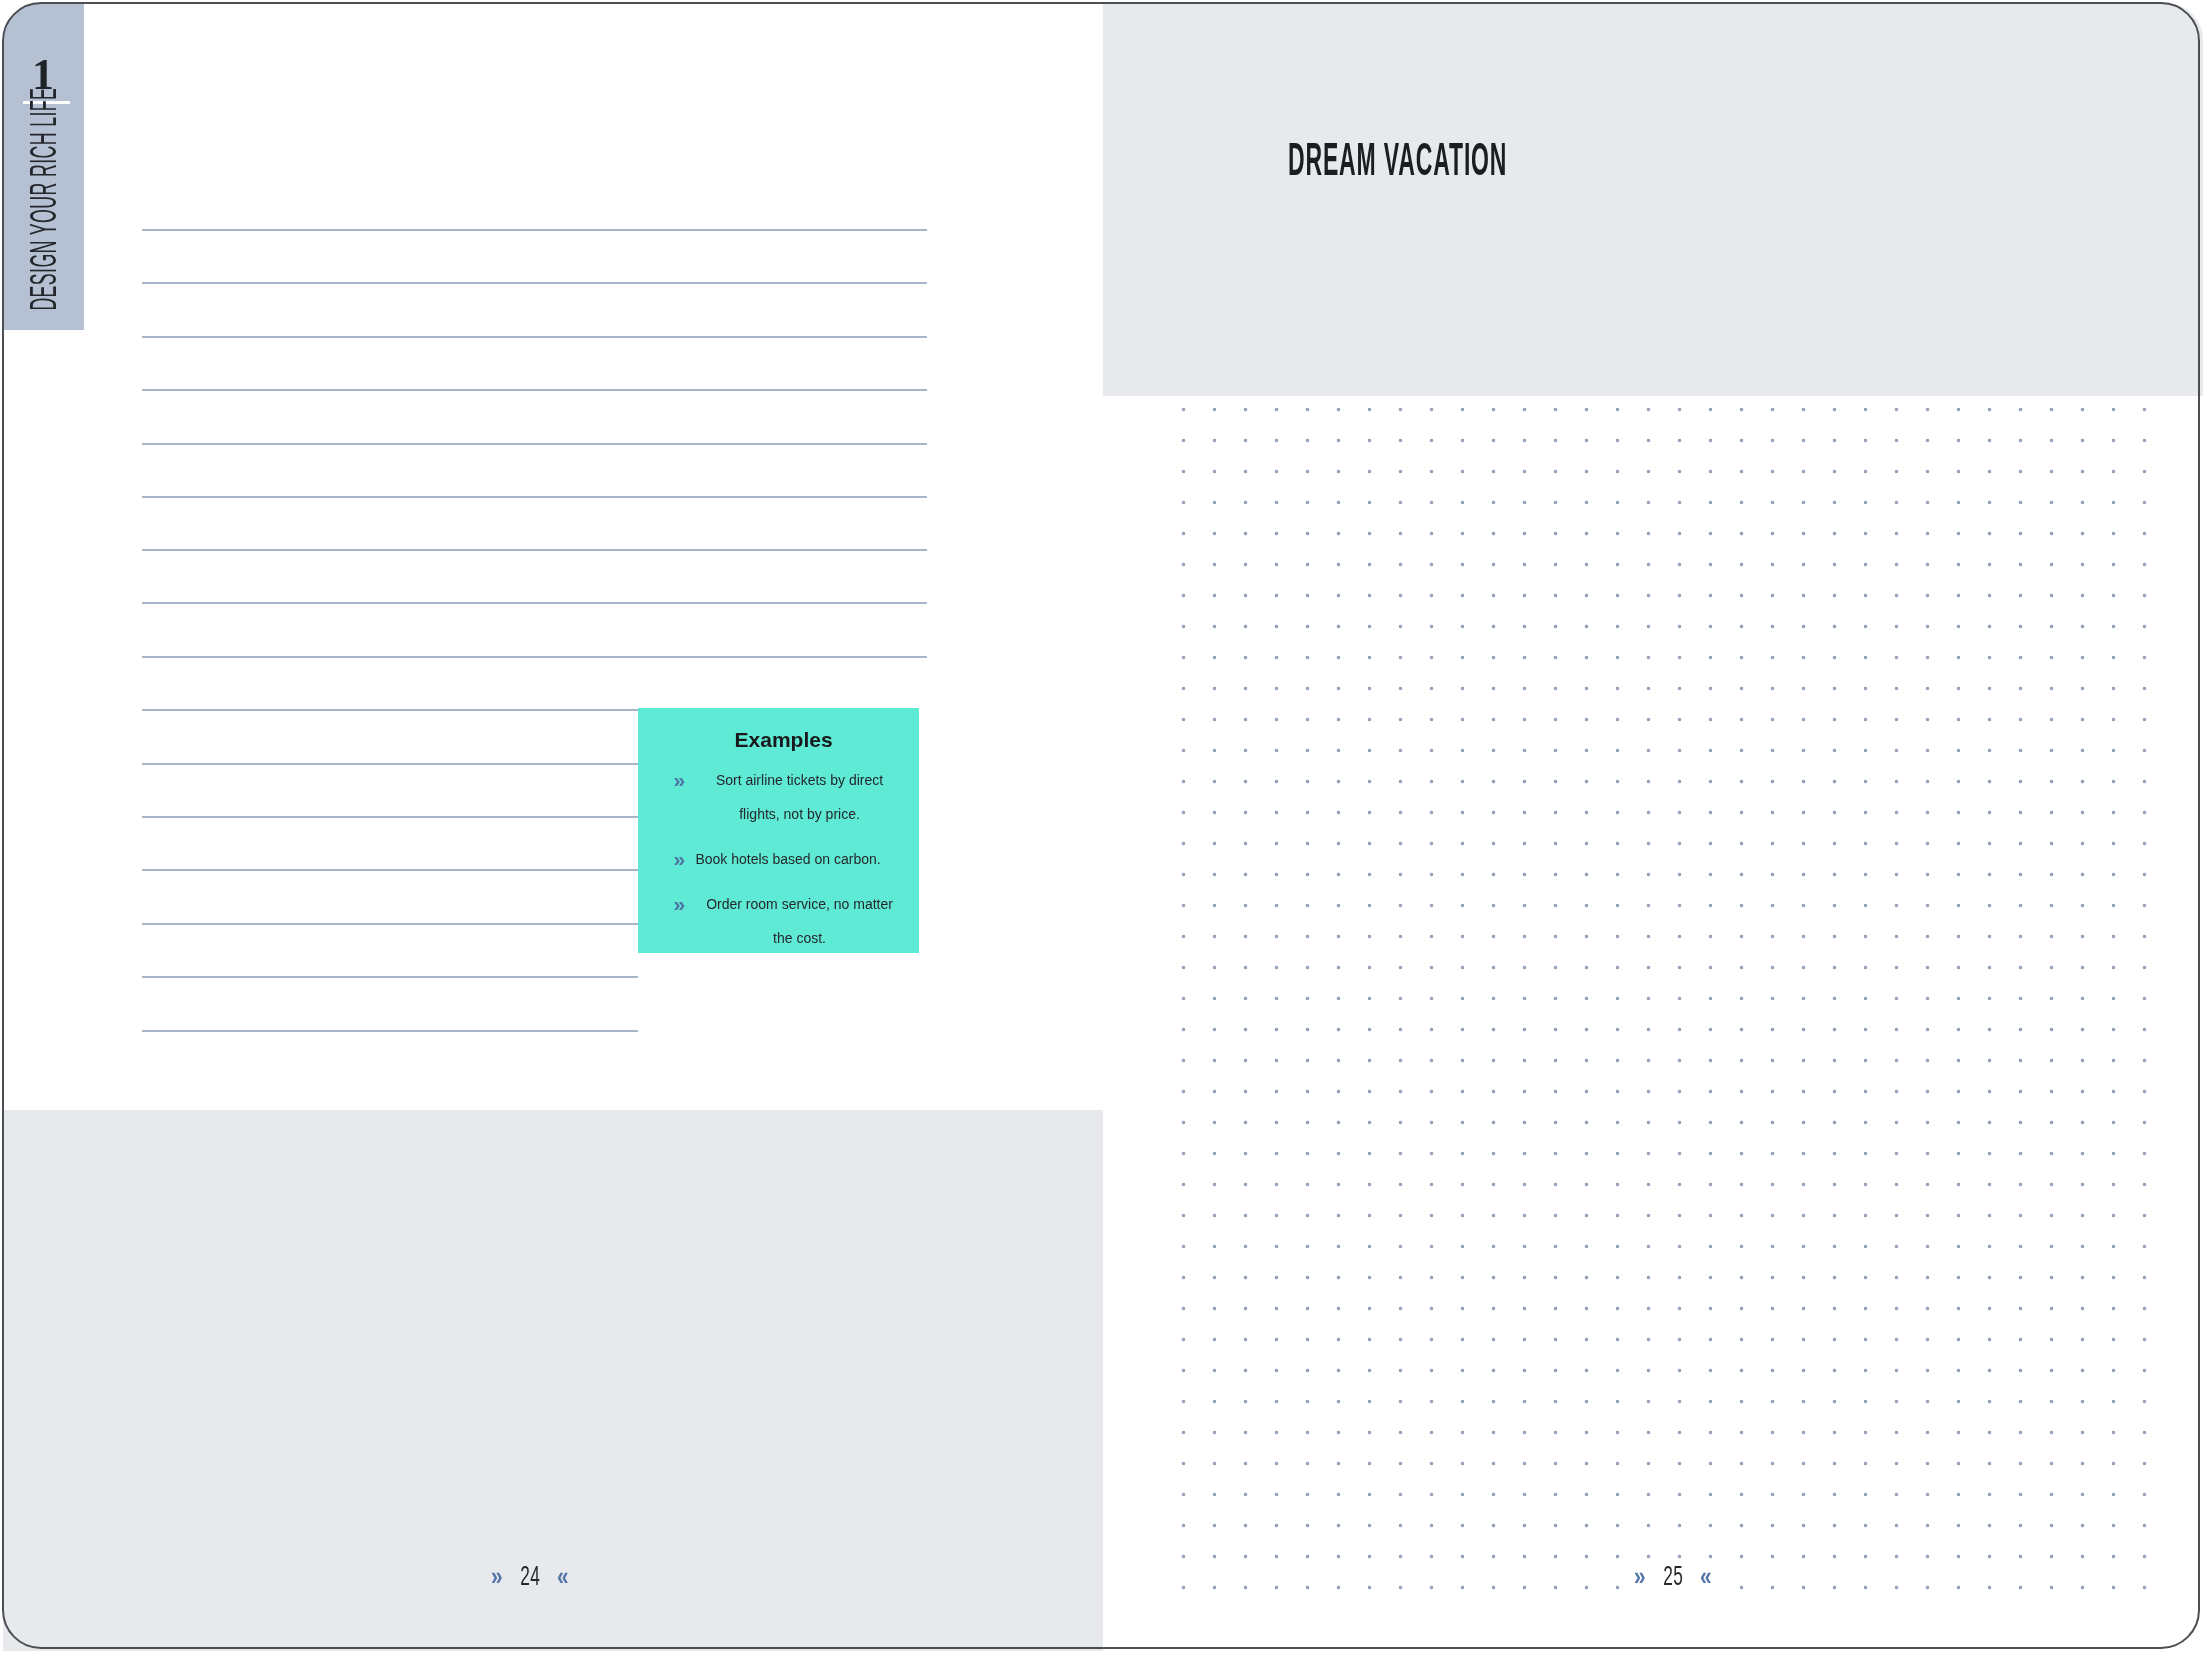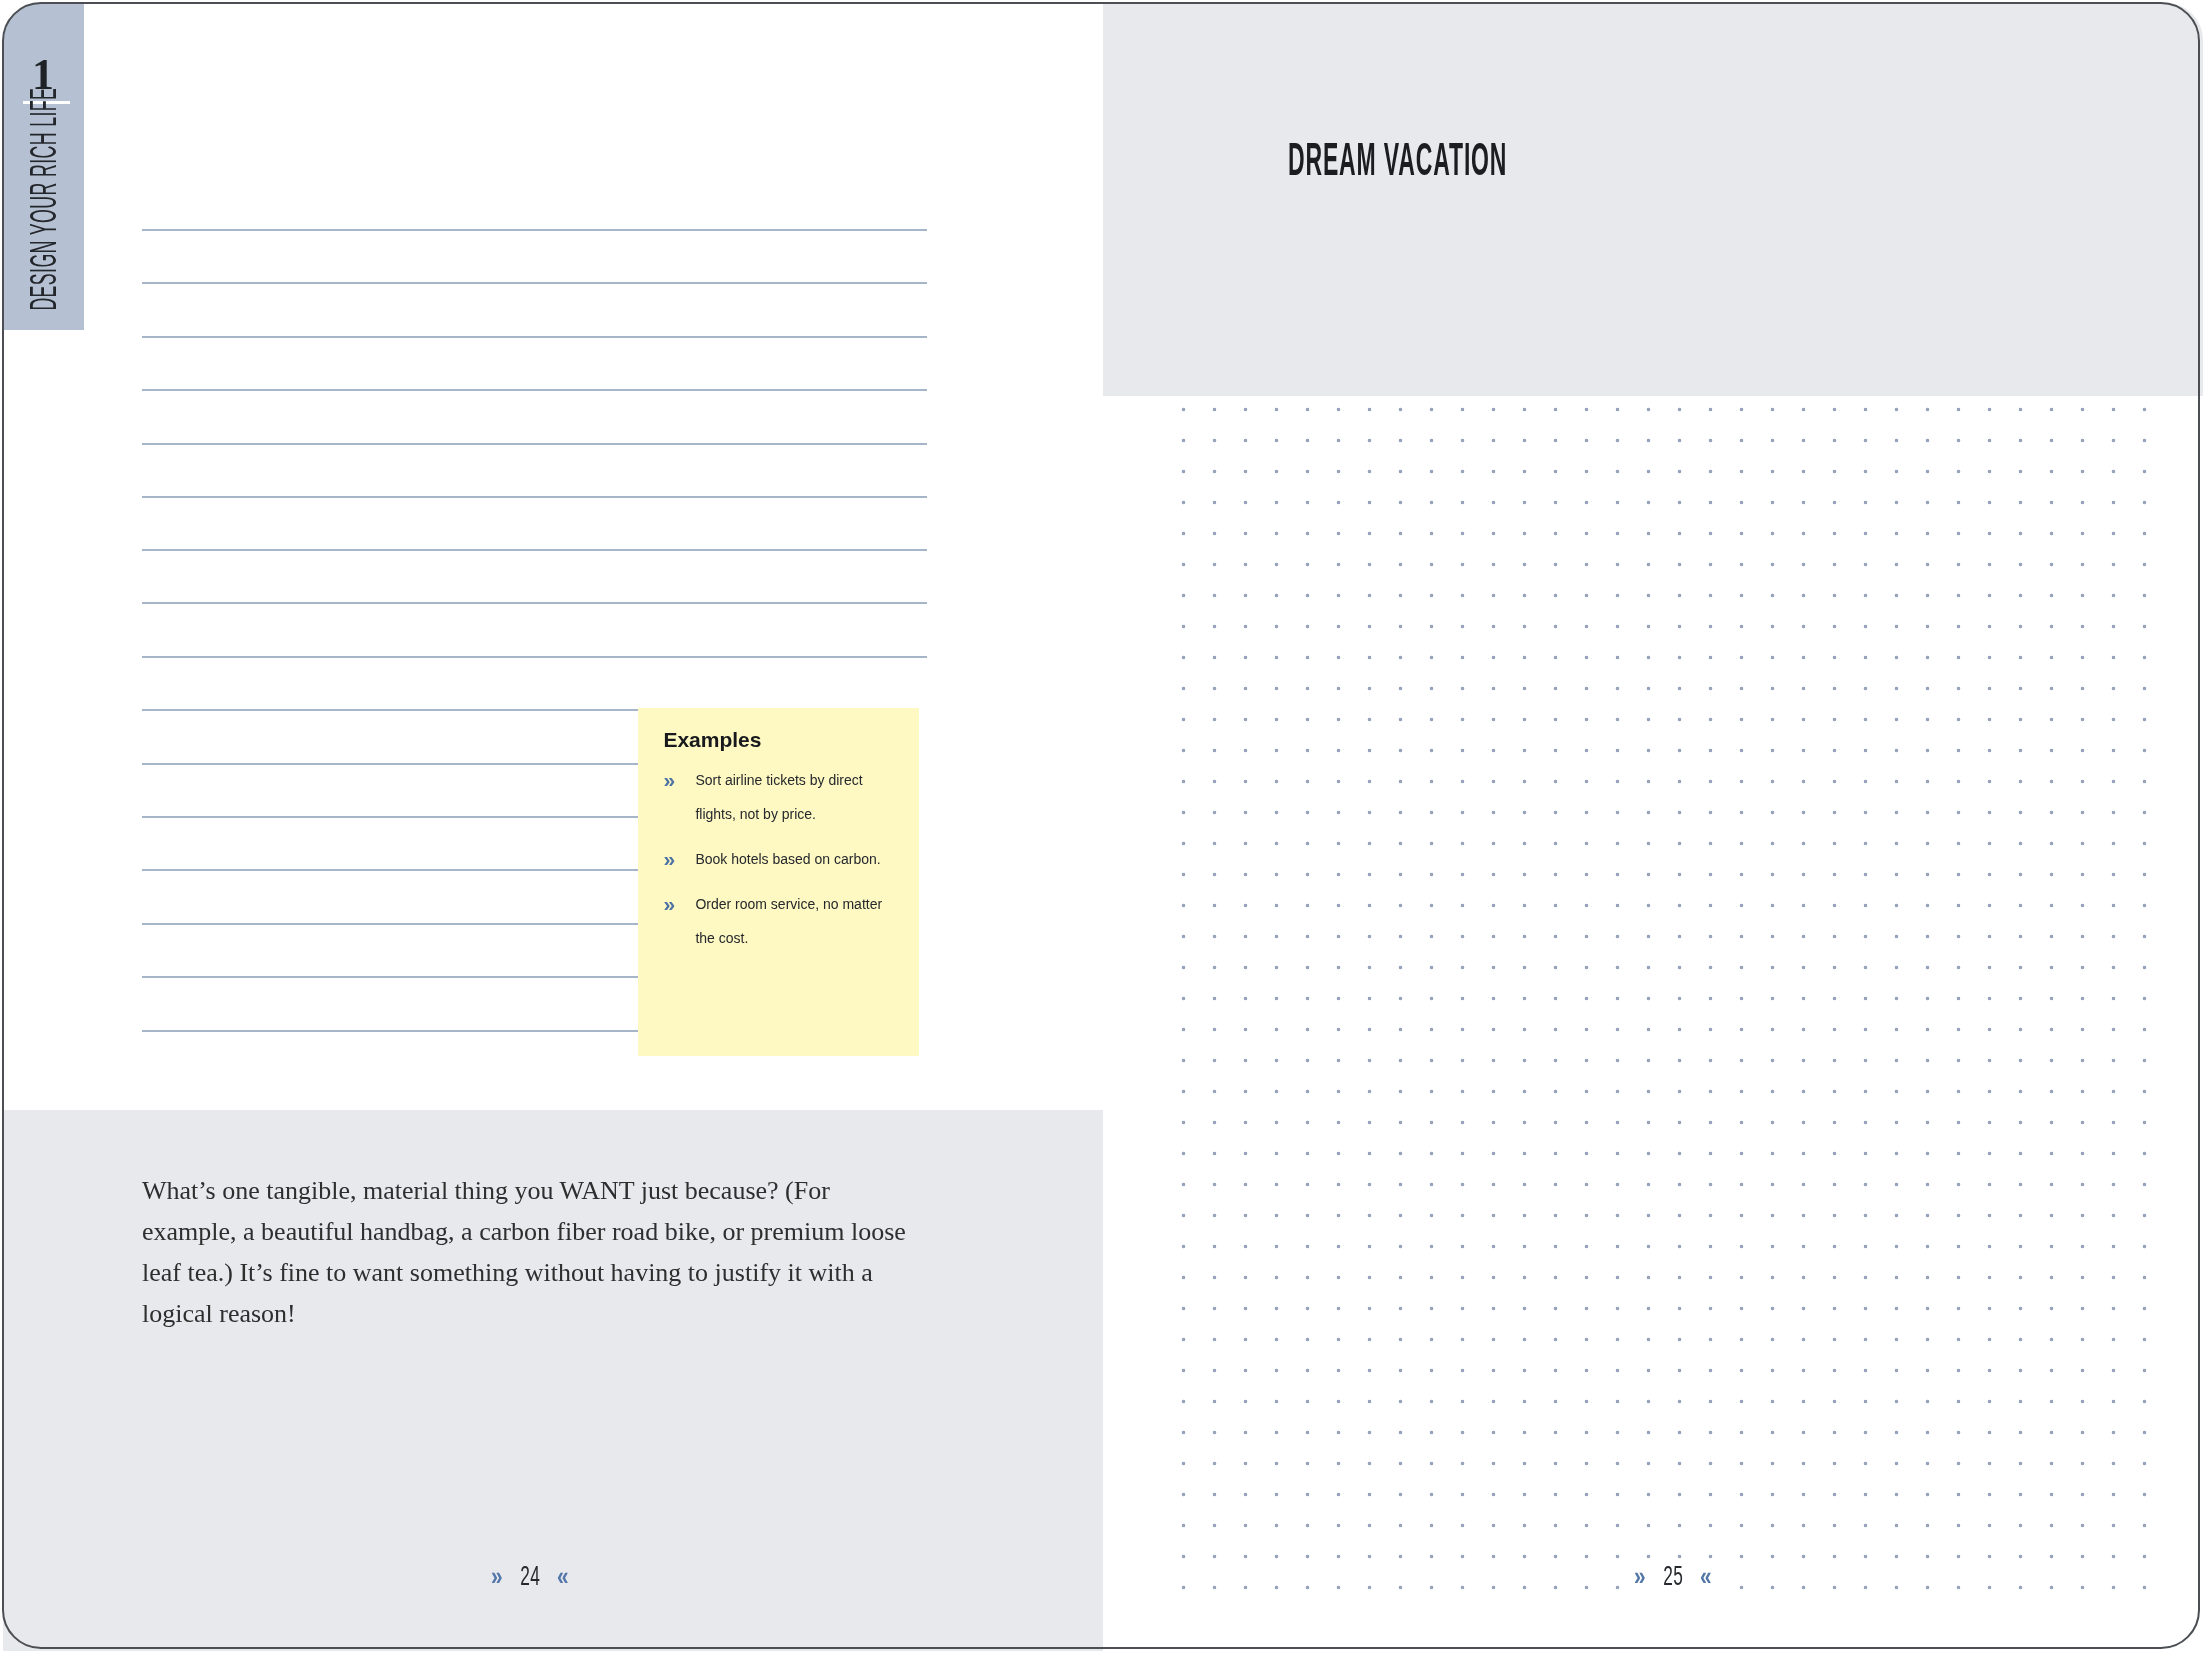--- a/index.html
+++ b/index.html
@@ -16,22 +16,22 @@
   #tab-divider{left:20.4px;top:98px;width:47px;height:3.4px;background:#ffffff;}
   #tab-label{left:-154px;top:192px;width:390px;height:44px;line-height:44px;text-align:center;
              font-family:"Liberation Sans","DejaVu Sans",sans-serif;font-size:37px;font-weight:400;
              letter-spacing:0.8px;color:#23262b;white-space:nowrap;
              transform:rotate(-90deg) scaleX(0.48);}
   
   #question{left:142px;top:126px;font-size:26px;color:#2e2e2e;white-space:nowrap;}
   .ruled-line{left:142px;height:1.7px;background:#a7b5c9;}
   .ruled-line.gray-zone{background:#9dabc0;}
   
-  #examples-box{left:638px;top:708px;width:281px;height:348px;background:#fef9c3;box-sizing:border-box;
-                padding:20.4px 15.3px 0 25.4px;font-family:"Liberation Sans","DejaVu Sans",sans-serif;}
+  #examples-box{left:638px;top:708px;width:281px;height:245px;background:#5eead4;box-sizing:border-box;
+                padding:20.4px 15.3px 0 25.4px;font-family:"Liberation Sans","DejaVu Sans",sans-serif;text-align:center;}
   #examples-title{font-size:21px;font-weight:700;color:#17191c;margin:0 0 11px 0;}
   .example-item{display:flex;margin:0 0 11px 0;}
   .example-bullet{width:32px;flex:0 0 32px;color:#4d72a3;font-weight:700;font-size:21px;line-height:34px;}
   .example-text{font-size:14px;line-height:34px;color:#25282c;}
   
   #bottom-block{left:2.5px;top:1110px;width:1100px;height:541px;background:#e7e9ed;}
   #bottom-prompt{left:142px;top:1170px;width:785px;font-size:26px;line-height:41px;color:#2e2e2e;}
   
   #right-header{left:1103px;top:2.5px;width:1100px;height:393px;background:#e7e9ed;border-radius:0 37px 0 0;}
   #right-title{left:1288px;top:132px;font-family:"Liberation Sans","DejaVu Sans",sans-serif;
@@ -94,21 +94,20 @@
       <span class="example-bullet">»</span>
       <span class="example-text">Book hotels based on carbon.</span>
     </div>
     <div class="example-item">
       <span class="example-bullet">»</span>
       <span class="example-text">Order room service, no matter the cost.</span>
     </div>
   </div>
 
   <div class="abs" id="bottom-block"></div>
-  <div class="abs" id="bottom-prompt">What’s one tangible, material thing you WANT just because? (For example, a beautiful handbag, a carbon fiber road bike, or premium loose leaf tea.) It’s fine to want something without having to justify it with a logical reason!</div>
 
   <div class="abs page-num" id="page-num-left">
     <span class="chevron">»</span>
     <span class="num">24</span>
     <span class="chevron">«</span>
   </div>
 
   <div class="abs" id="right-header"></div>
   <div class="abs" id="right-title">DREAM VACATION</div>
 

